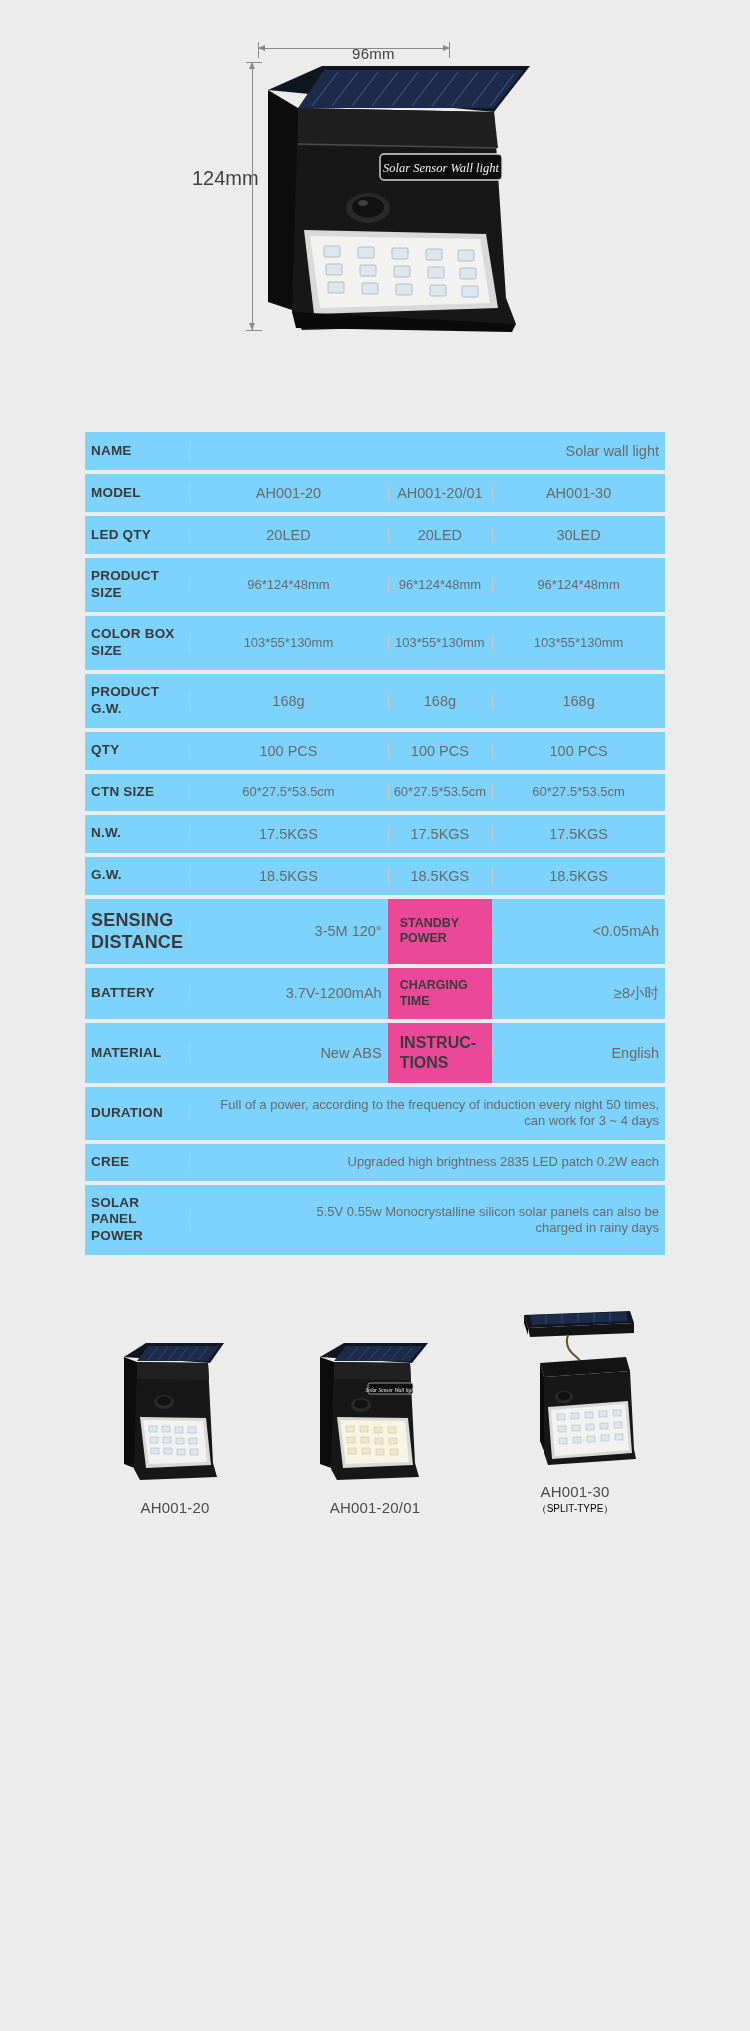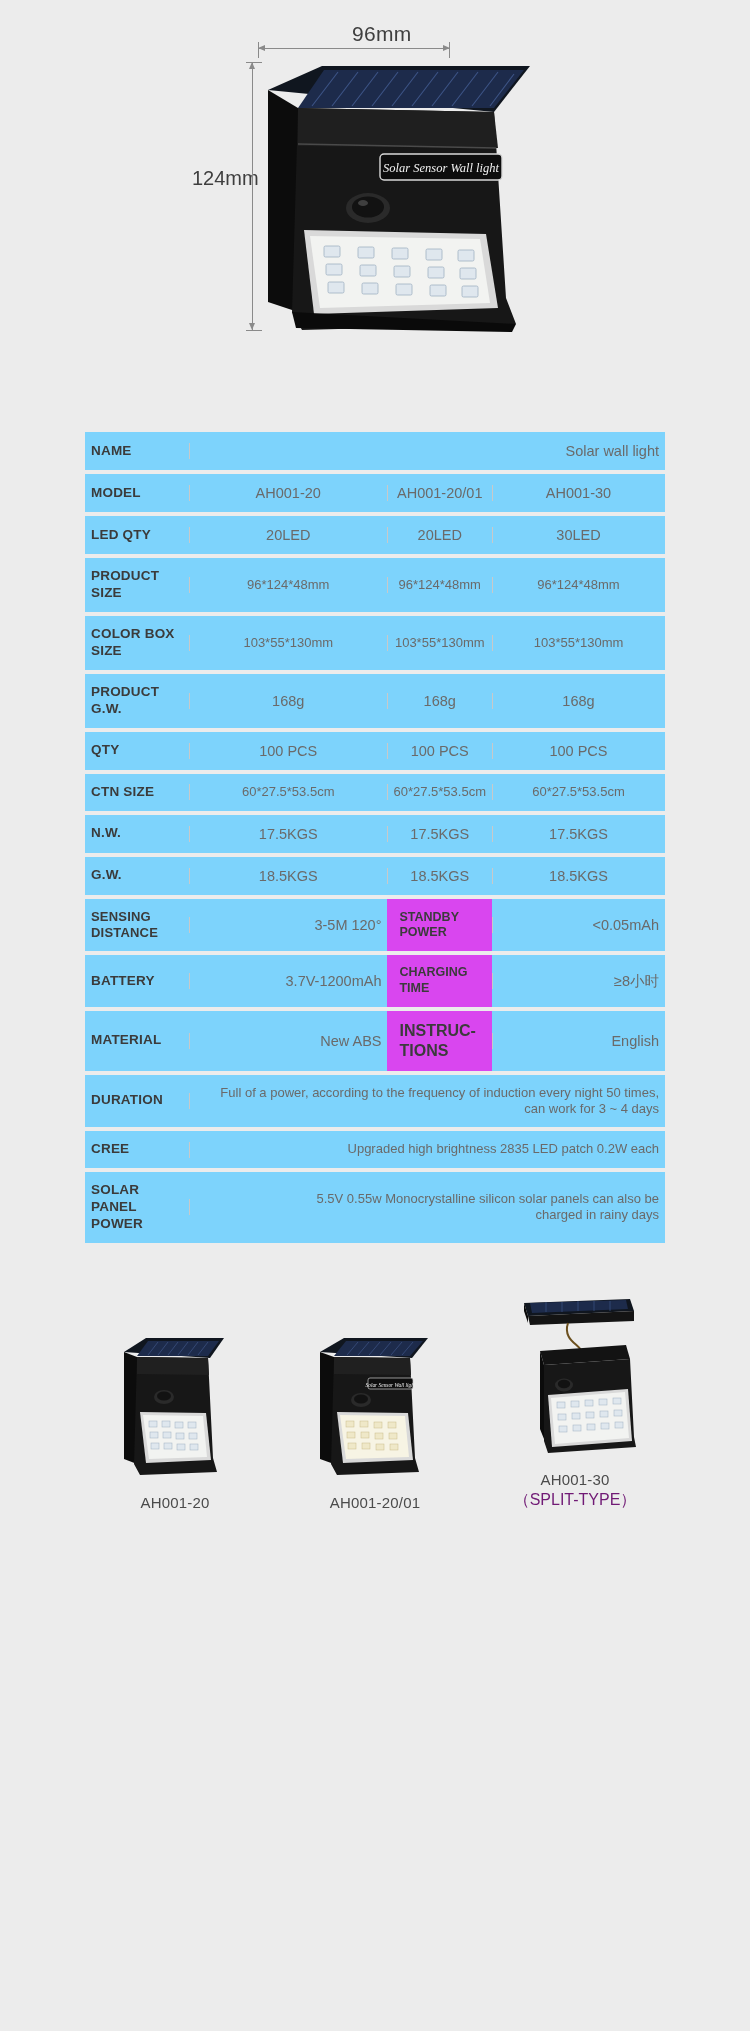--- a/index.html
+++ b/index.html
@@ -19,22 +19,22 @@
   }
 
   
   .hero {
     position: relative;
     height: 420px;
   }
   .dim-top-label {
     position: absolute;
     left: 352px;
-    top: 22px;
-    font-size: 21px;
+    top: 45px;
+    font-size: 15px;
     color: #3f3f3f;
     letter-spacing: .3px;
   }
   .dim-left-label {
     position: absolute;
     left: 192px;
     top: 167px;
     font-size: 20px;
     color: #3f3f3f;
   }
@@ -136,21 +136,21 @@
     width: 1px; height: 16px;
     background: #c9c9c9;
   }
   td.val.leftish { text-align: right; padding-left: 18px; }
   .dual .lbl2 {
     width: 96px;
     font-weight: 700;
     color: #3b3b3b;
     font-size: 13.5px;
     padding-left: 12px;
-    background: #d946ef;
+    background: #ec4899;
   }
   .two-line { font-size: 13px; line-height: 1.25; }
   .small-txt { font-size: 13px; line-height: 1.35; color: #6a6a6a; }
 
   
   .variants {
     width: 580px;
     margin: 30px auto 0;
     display: flex;
     align-items: flex-end;
@@ -167,22 +167,22 @@
     align-items: flex-end;
     justify-content: center;
   }
   .variant .cap {
     margin-top: 14px;
     font-size: 15px;
     color: #4b4b4b;
     letter-spacing: .2px;
   }
   .variant .cap2 {
-    font-size: 16px;
-    color: #701a75;
+    font-size: 10px;
+    color: #000000;
     margin-top: 2px;
   }
 </style>
 </head>
 <body>
 
 <div class="page">
 
   <div class="hero">
 
@@ -326,21 +326,21 @@
         </tr>
 
         <tr>
           <td class="lbl">G.W.</td>
           <td class="val">18.5KGS</td>
           <td class="val">18.5KGS</td>
           <td class="val">18.5KGS</td>
         </tr>
 
         <tr class="dual">
-          <td class="lbl" style="white-space:pre-line; font-size:13px;margin-left:18px;">SENSING
+          <td class="lbl" style="white-space:pre-line; font-size:18px;margin-left:18px;">SENSING
 DISTANCE</td>
           <td class="val leftish">3-5M  120°</td>
           <td class="lbl2" style="white-space:pre-line; font-size:12.5px;">STANDBY
 POWER</td>
           <td class="val leftish">&lt;0.05mAh</td>
         </tr>
 
         <tr class="dual">
           <td class="lbl">BATTERY</td>
           <td class="val leftish">3.7V-1200mAh</td>

